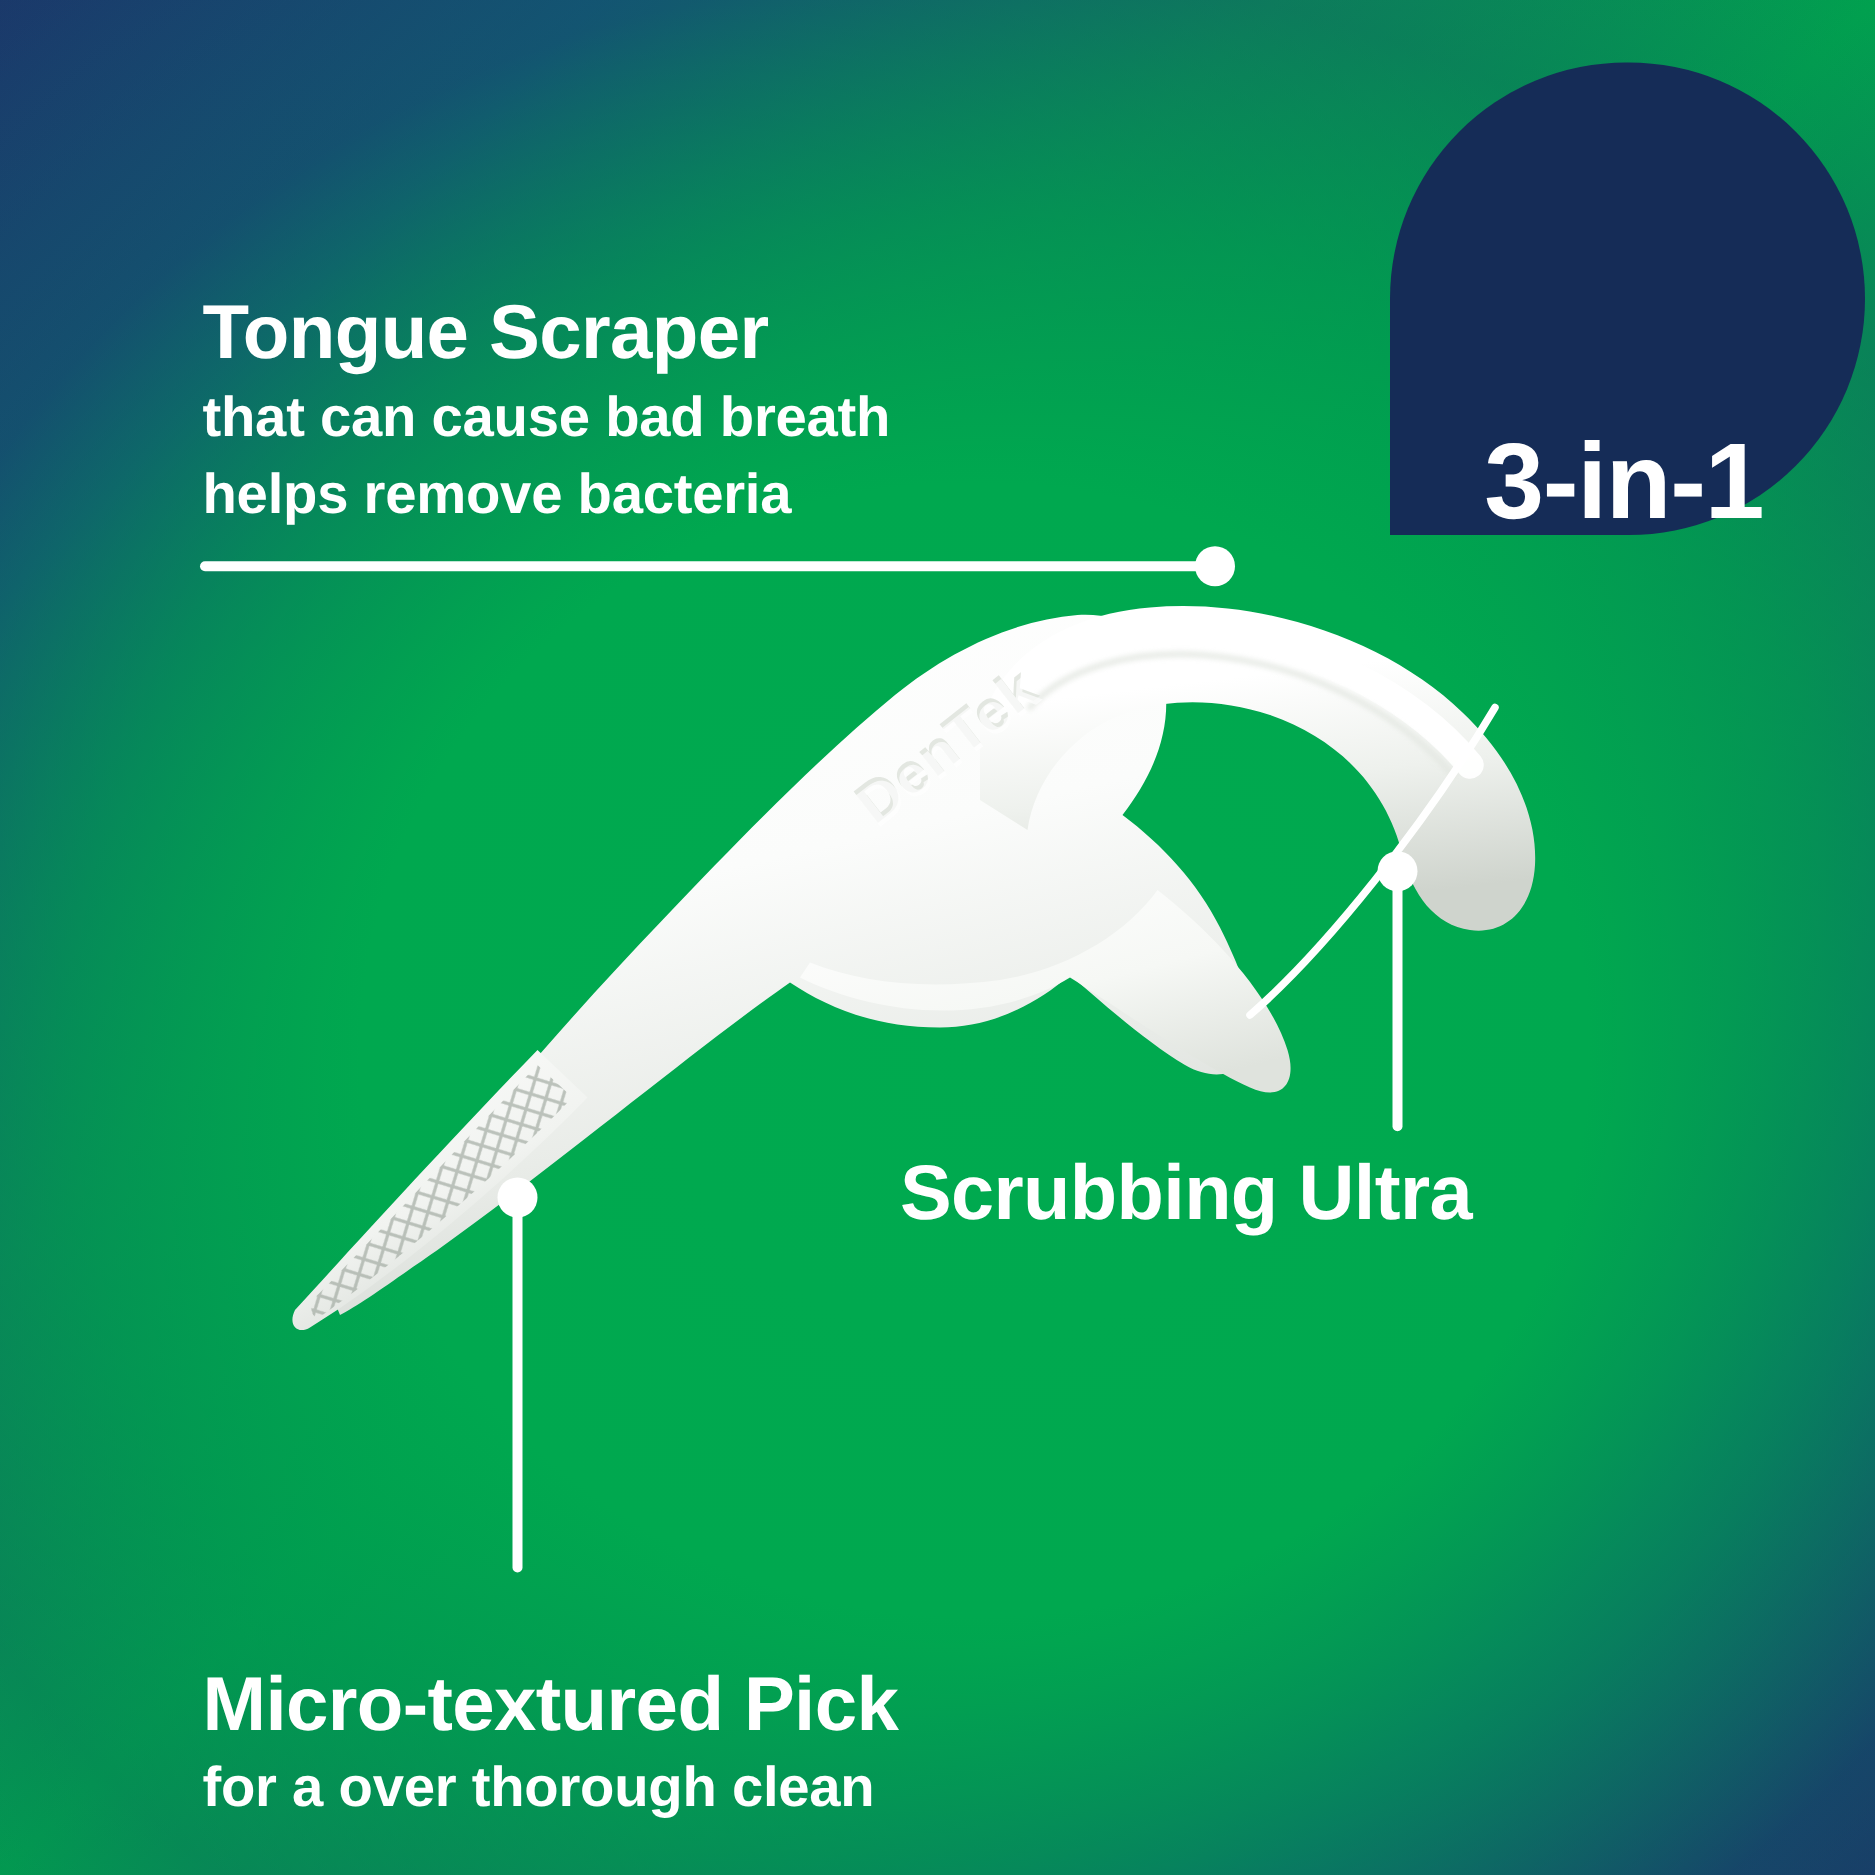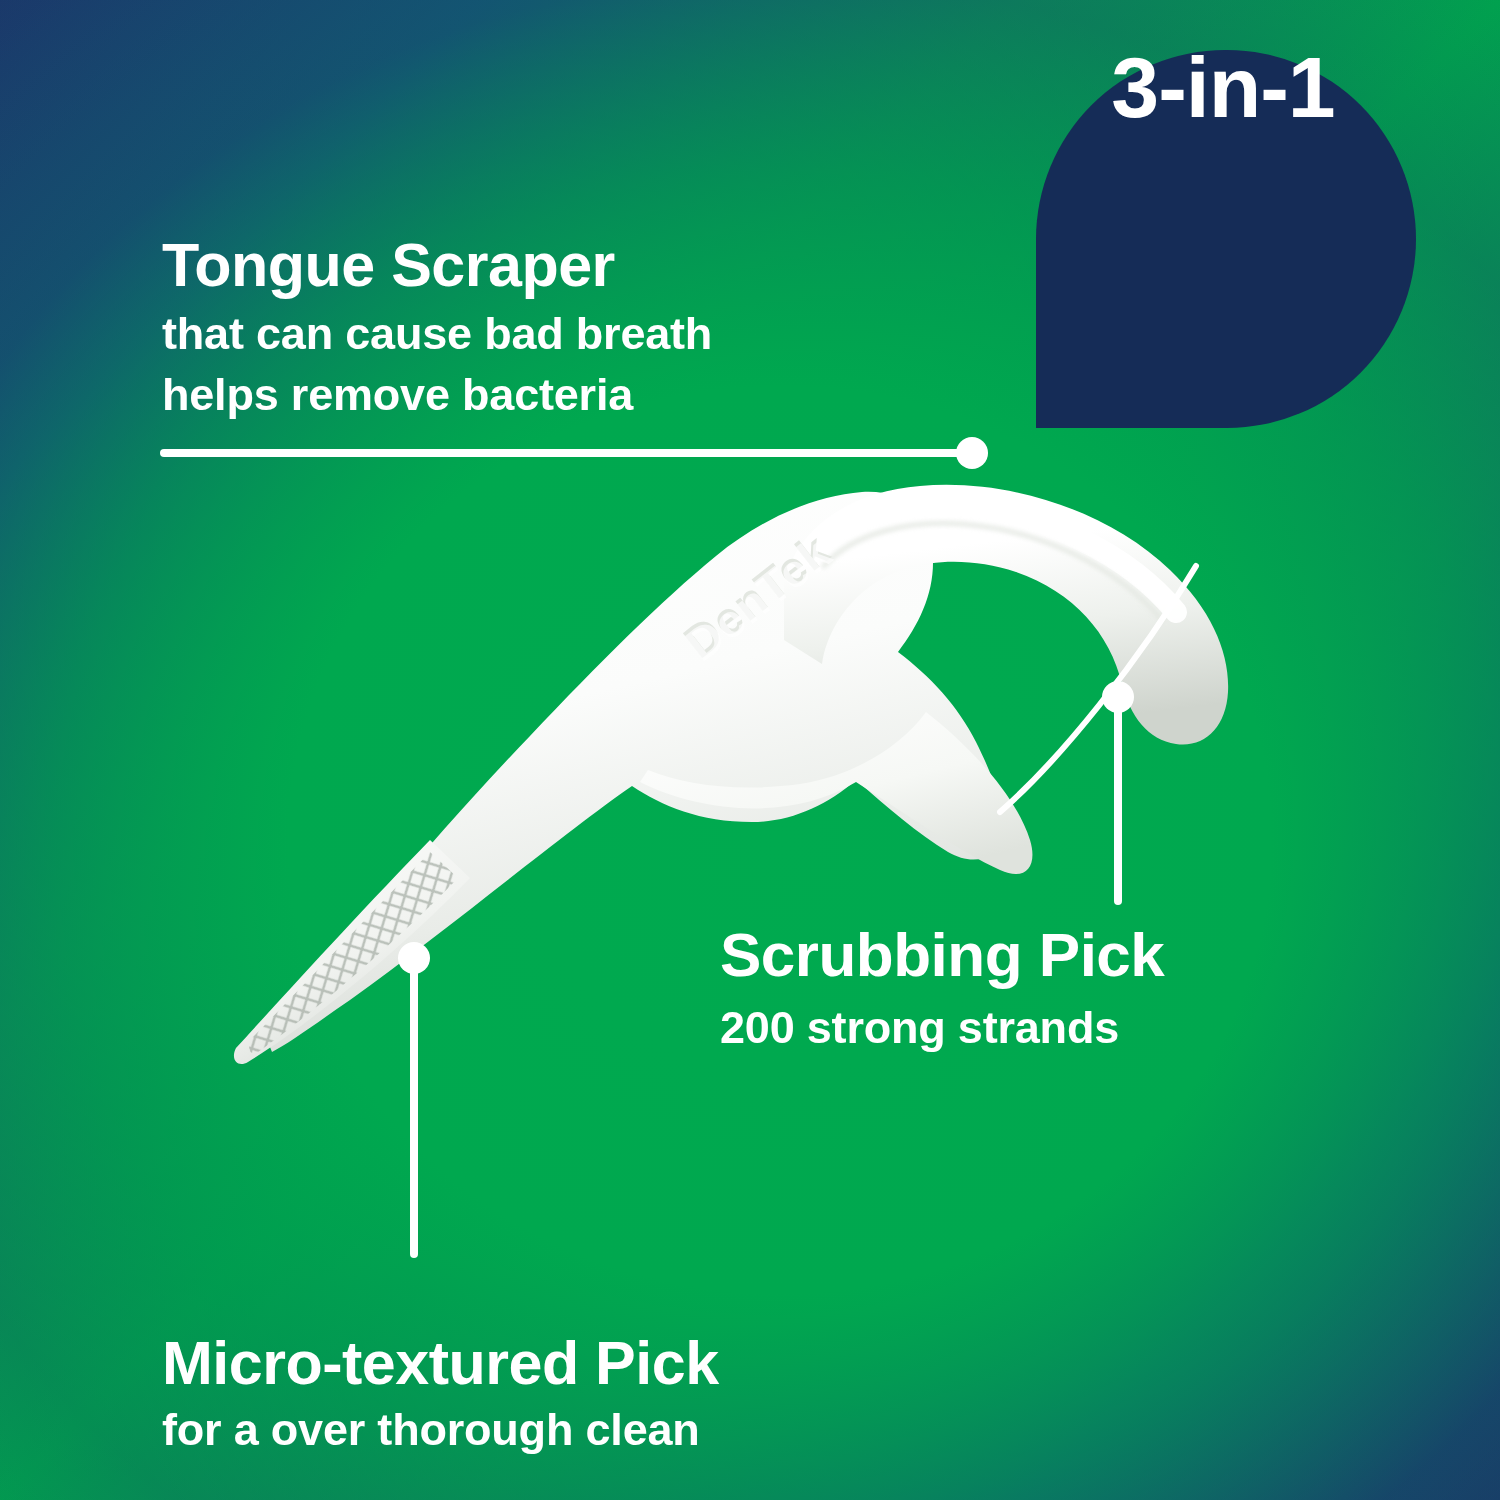--- a/index.html
+++ b/index.html
@@ -20,28 +20,28 @@
         rgba(0,168,79,1) 42%,
         rgba(0,150,80,0.65) 62%,
         rgba(14,84,92,0.30) 80%,
         rgba(16,45,90,0.05) 100%),
       linear-gradient(135deg, #1b3a6b 0%, #15557a 16%, #0d8a5c 34%, #00a84e 50%, #0d8a5c 66%, #15557a 84%, #1b3a6b 100%);
   }
 
   
   .badge {
     position: absolute;
-    left: 1036px;
+    left: 1112px;
     top: 50px;
     width: 380px;
     height: 378px;
     background: #152c57;
     border-radius: 190px 190px 190px 0;
     display: flex;
-    align-items: flex-start;
+    align-items: flex-end;
     justify-content: center;
   }
   .badge-text {
     color: #ffffff;
     font-size: 86px;
     font-weight: bold;
     letter-spacing: -1px;
     line-height: 1;
     margin-top: -6px;
     margin-left: -6px;
@@ -234,22 +234,21 @@
     <span class="badge-text">3-in-1</span>
   </div>
 
   <div class="callout" id="callout-scraper">
     <div class="headline">Tongue Scraper</div>
     <div class="sub">that can cause bad breath</div>
     <div class="sub">helps remove bacteria</div>
   </div>
 
   <div class="callout" id="callout-floss">
-    <div class="headline">Scrubbing Pick</div>
-    <div class="sub">200 strong strands</div>
+    <div class="headline">Scrubbing Ultra</div>
   </div>
 
   <div class="callout" id="callout-pick">
     <div class="headline">Micro-textured Pick</div>
     <div class="sub">for a over thorough clean</div>
   </div>
 
 </div>
 
 </body></html>

